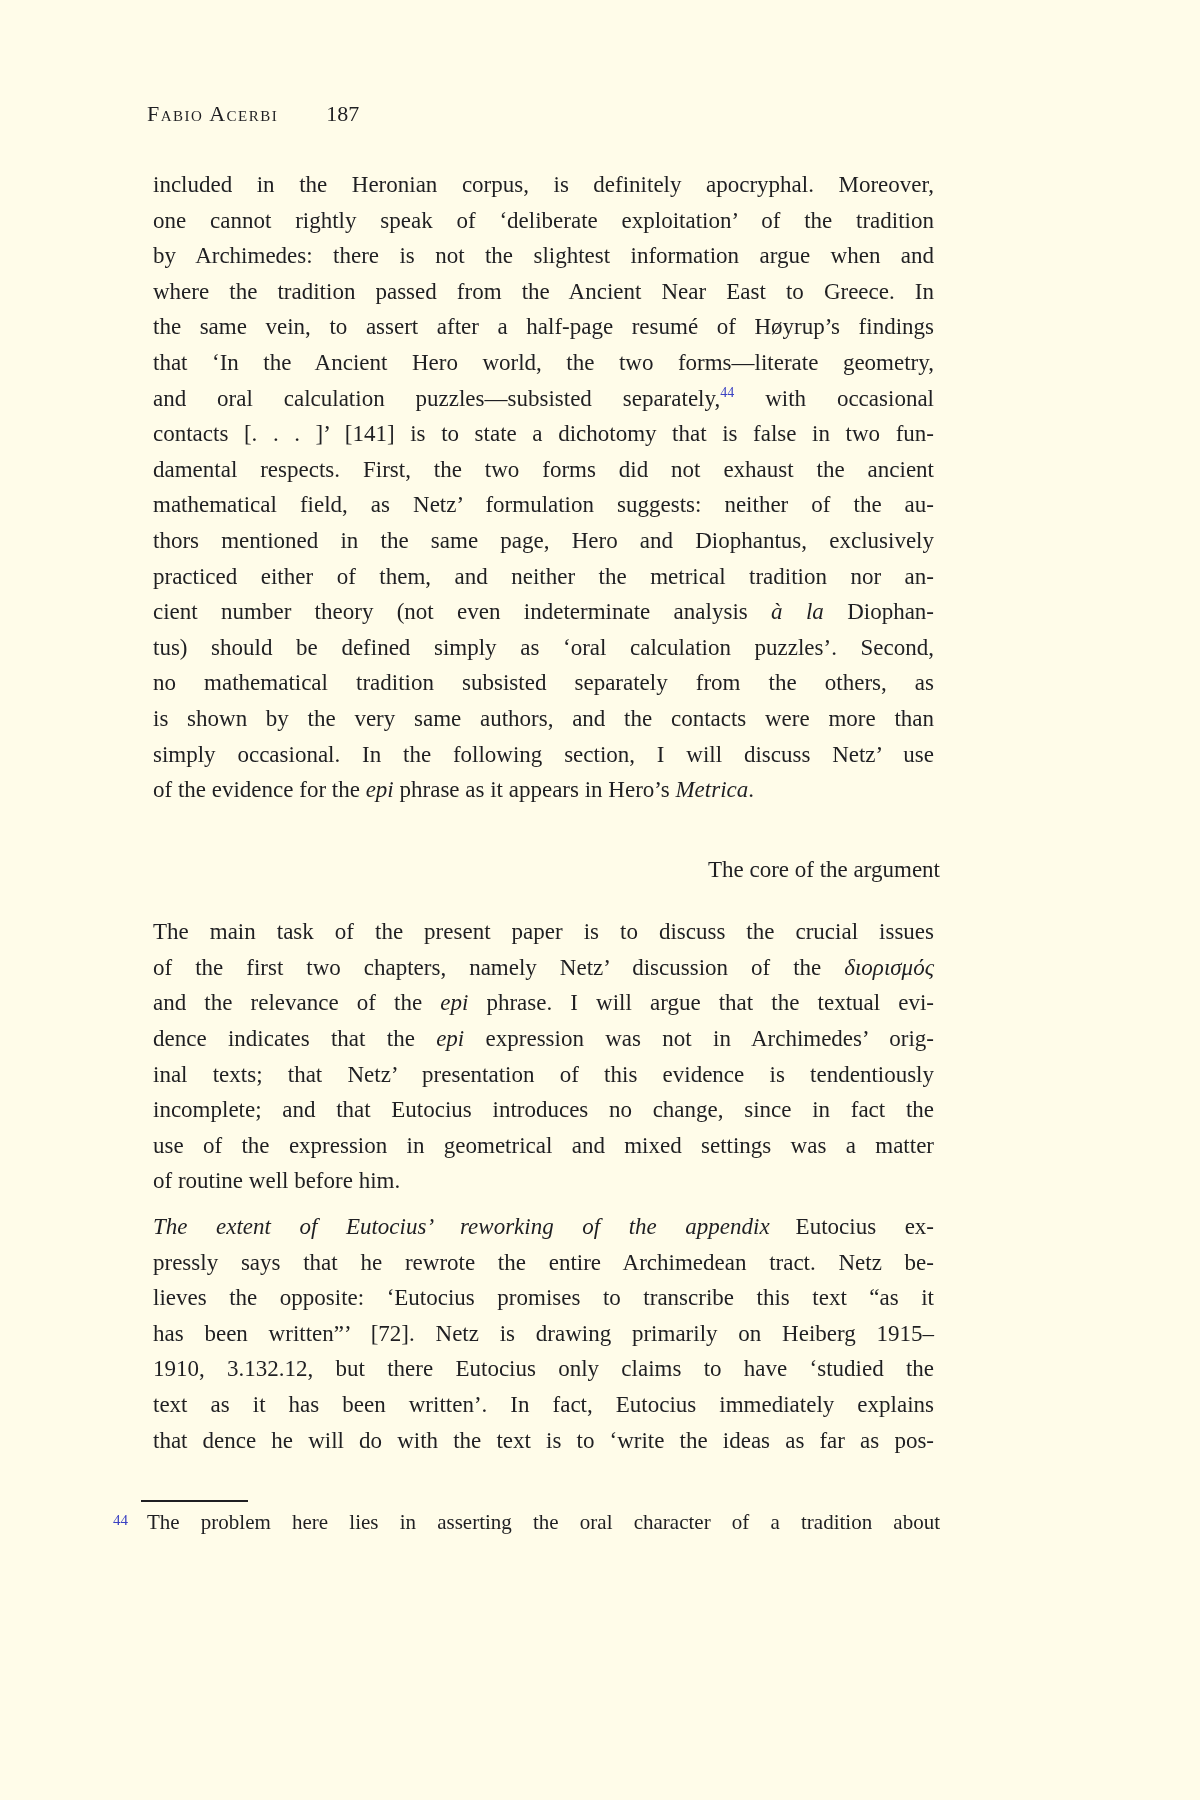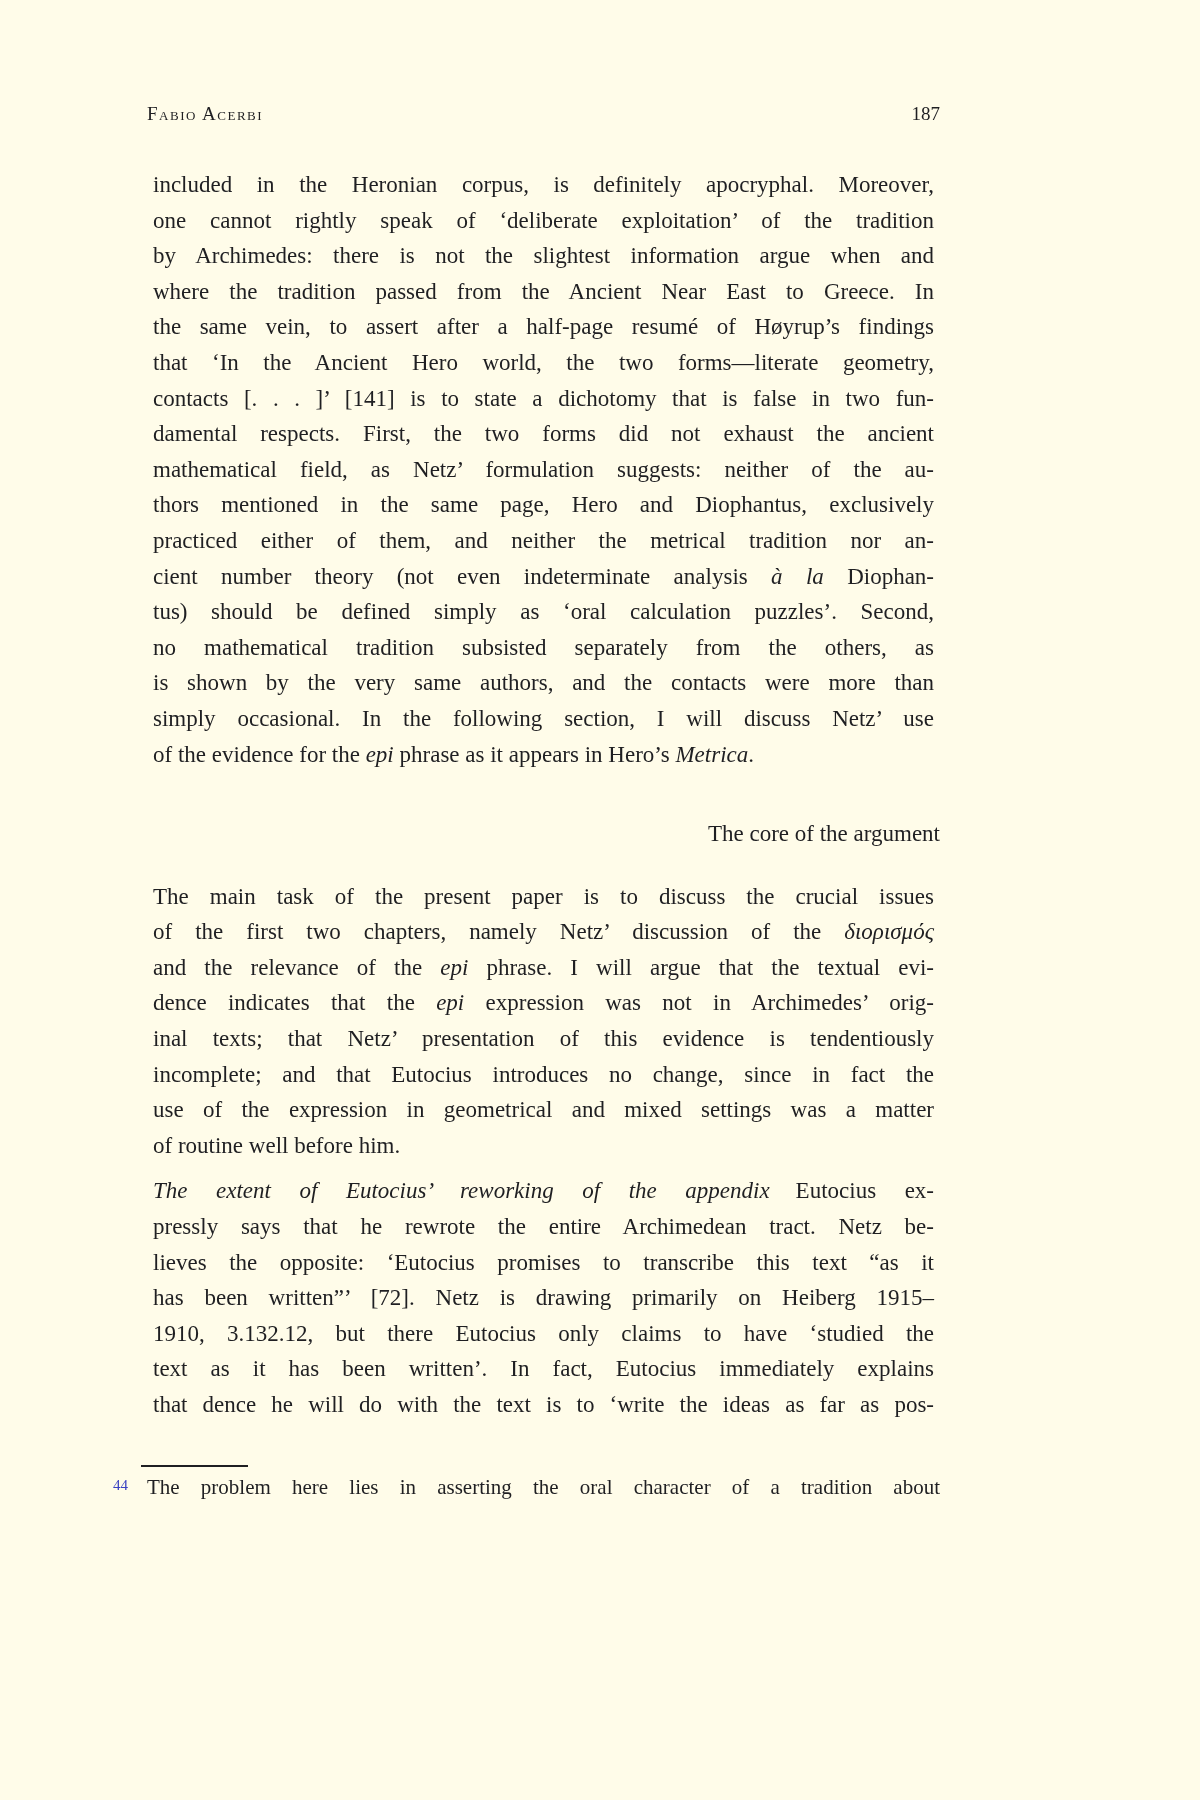--- a/index.html
+++ b/index.html
@@ -14,23 +14,22 @@
     box-sizing: border-box;
     padding-top: 100px;
     overflow: hidden;
   }
   .column {
     width: 793px;
     margin-left: 147px;
   }
   .pageheader {
     display: flex;
-    justify-content: space-between;
     align-items: baseline;
-    font-size: 19px;
+    font-size: 22px;
     line-height: 28px;
     gap: 48px;
   }
   .author {
     font-variant: small-caps;
     letter-spacing: 1.5px;
   }
   .para {
     font-size: 23px;
     line-height: 35.6px;
@@ -91,20 +90,21 @@
       <span class="pagenum">187</span>
     </div>
 
     <div class="para" id="para1">
         <div class="tline"><span>included in the Heronian corpus, is definitely apocryphal. Moreover,</span></div>
         <div class="tline"><span>one cannot rightly speak of ‘deliberate exploitation’ of the tradition</span></div>
         <div class="tline"><span>by Archimedes: there is not the slightest information argue when and</span></div>
         <div class="tline"><span>where the tradition passed from the Ancient Near East to Greece. In</span></div>
         <div class="tline"><span>the same vein, to assert after a half-page resumé of Høyrup’s findings</span></div>
         <div class="tline"><span>that ‘In the Ancient Hero world, the two forms—literate geometry,</span></div>
+        <div class="tline"><span>and oral calculation puzzles—subsisted separately,</span><sup class="fnref">44</sup><span> with occasional</span></div>
         <div class="tline"><span>contacts [. . . ]’ [141] is to state a dichotomy that is false in two fun-</span></div>
         <div class="tline"><span>damental respects. First, the two forms did not exhaust the ancient</span></div>
         <div class="tline"><span>mathematical field, as Netz’ formulation suggests: neither of the au-</span></div>
         <div class="tline"><span>thors mentioned in the same page, Hero and Diophantus, exclusively</span></div>
         <div class="tline"><span>practiced either of them, and neither the metrical tradition nor an-</span></div>
         <div class="tline"><span>cient number theory (not even indeterminate analysis </span><em>à la</em><span> Diophan-</span></div>
         <div class="tline"><span>tus) should be defined simply as ‘oral calculation puzzles’. Second,</span></div>
         <div class="tline"><span>no mathematical tradition subsisted separately from the others, as</span></div>
         <div class="tline"><span>is shown by the very same authors, and the contacts were more than</span></div>
         <div class="tline"><span>simply occasional. In the following section, I will discuss Netz’ use</span></div>

